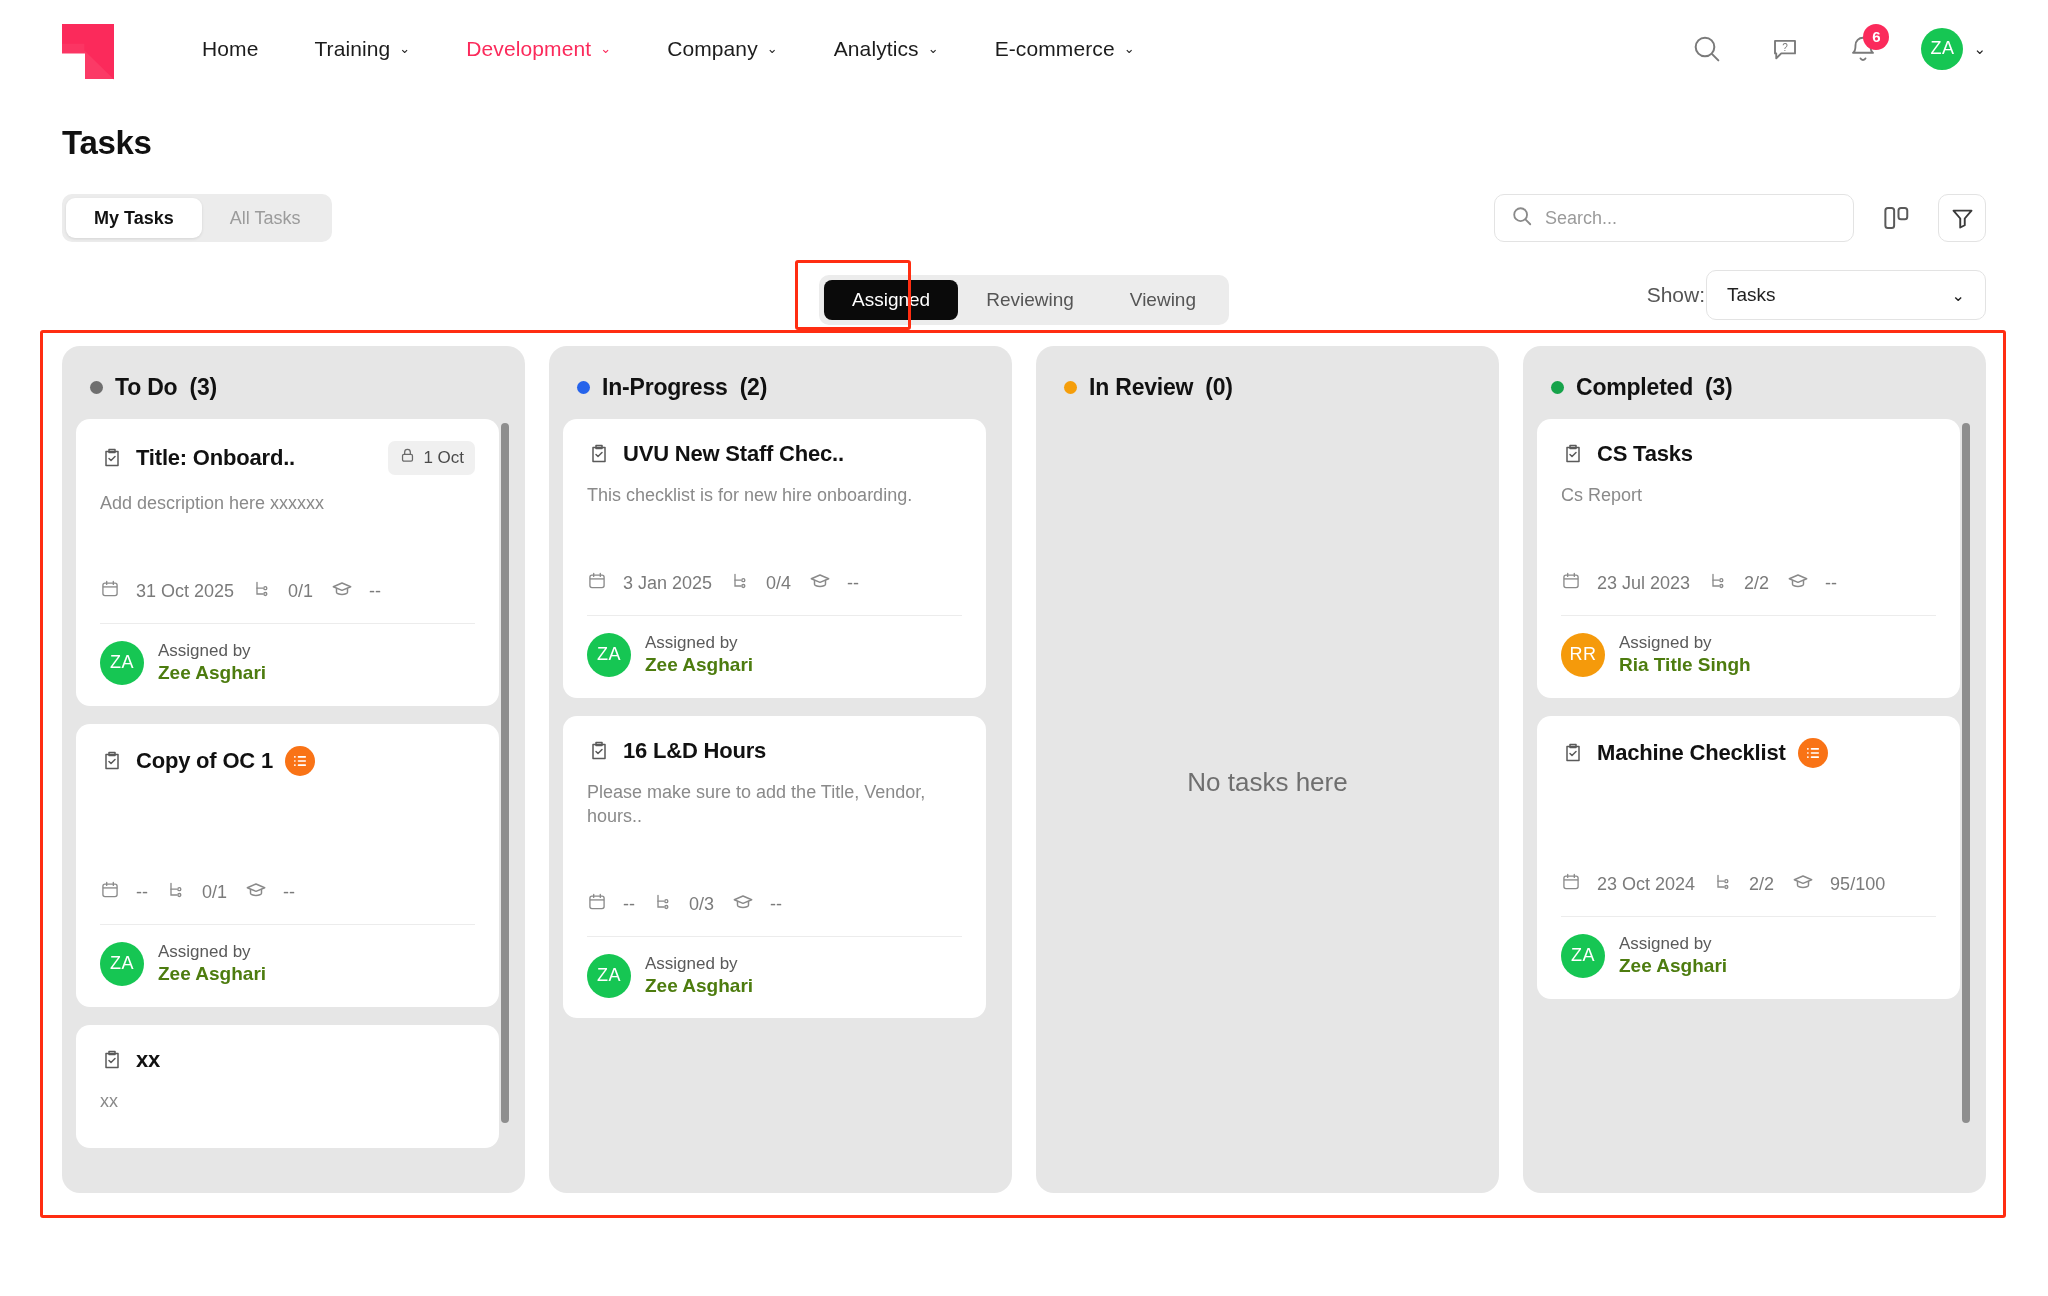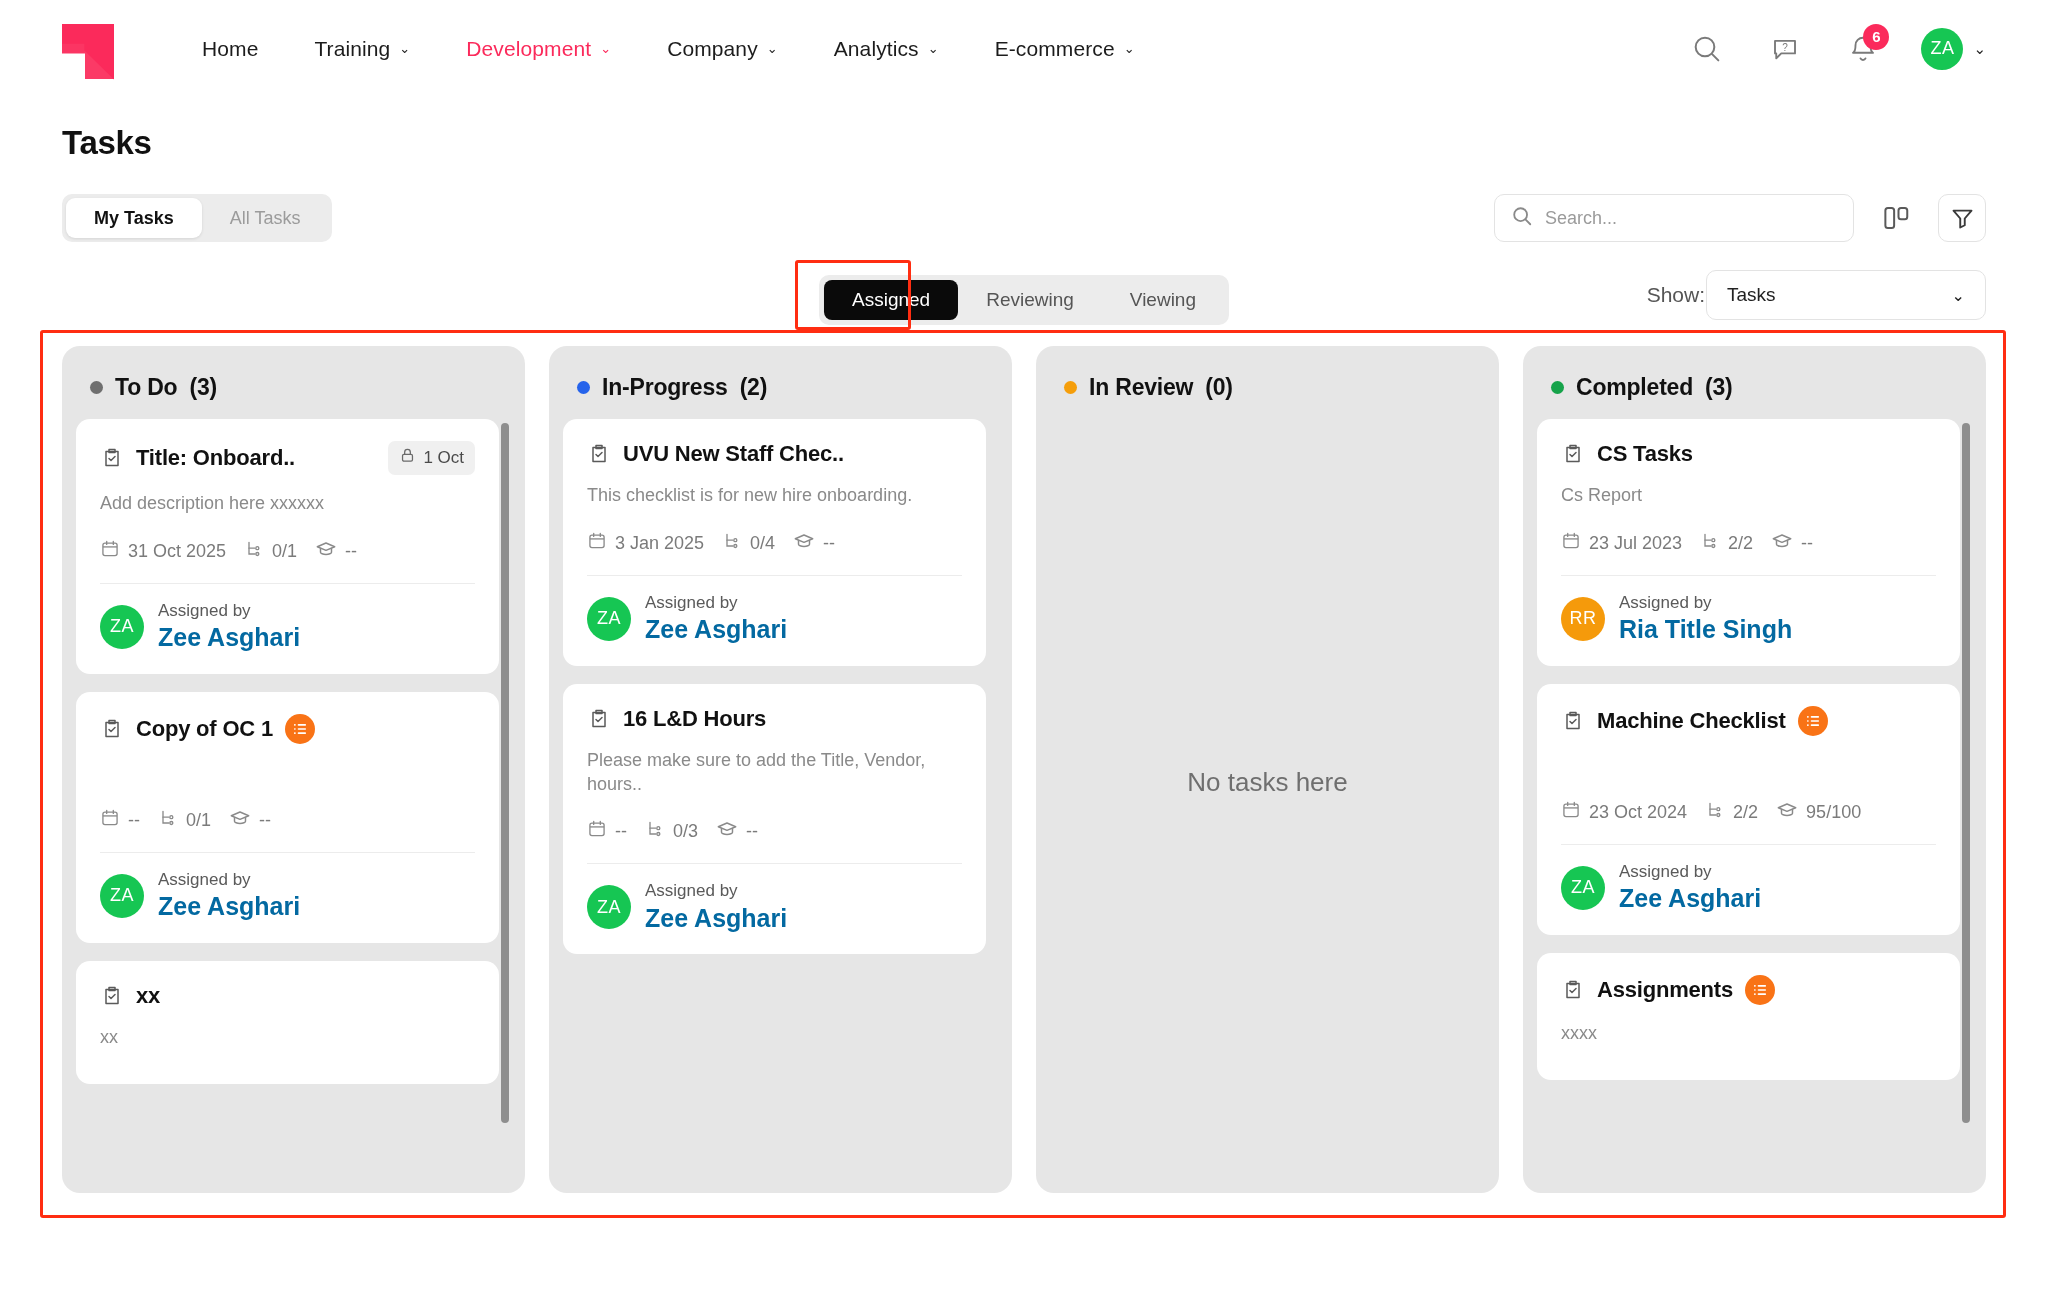--- a/index.html
+++ b/index.html
@@ -308,34 +308,34 @@
     line-height: 1.35;
     min-height: 25px;
   }
   .card-desc.empty { color: transparent; }
   .meta-row {
     margin-top: 22px;
     display: flex; align-items: center; gap: 18px;
     font-size: 18px; color: #7b7b7b;
     flex-wrap: nowrap;
   }
-  .meta-item { display: flex; align-items: center; gap: 8px; white-space: nowrap; }
+  .meta-item { display: flex; align-items: center; gap: 16px; white-space: nowrap; margin-top: 40px; }
   .divider { height: 1px; background: #ececec; margin-top: 18px; }
   .assign-row {
     margin-top: 16px;
     display: flex; align-items: center; gap: 14px;
   }
   .assign-av {
     width: 44px; height: 44px; border-radius: 50%;
     display: flex; align-items: center; justify-content: center;
     color: #fff; font-size: 18px; letter-spacing: .5px;
     flex: 0 0 auto;
   }
   .assign-by { font-size: 17px; color: #5a5a5a; line-height: 1.25; }
-  .assign-name { font-size: 25px; color: #0369a1; font-weight: 700; line-height: 1.3; }
+  .assign-name { font-size: 19px; color: #4d7c0f; font-weight: 700; line-height: 1.3; }
   .card.short { padding-bottom: 34px; }
 </style>
 </head>
 <body>
 
 <div class="topnav">
   <div class="logo">
     <div class="logo-a"></div>
     <div class="logo-b"></div>
     <div class="logo-c"></div>
@@ -789,43 +789,20 @@
                       </svg></span>
                     <span>95/100</span>
                   </span>
                 </div>
                 <div class="divider"></div>
                 <div class="assign-row">
                   <span class="assign-av" style="background:#16c653">ZA</span>
                   <span><span class="assign-by">Assigned by</span><div class="assign-name">Zee Asghari</div></span>
                 </div>
               </div>
-              <div class="card short">
-                <div class="card-title-row">
-                  <span class="clip-icon">
-                    <svg width="24" height="24" viewBox="0 0 24 24" fill="none" stroke="#5a5a5a" stroke-width="1.5">
-  <path d="M6 5.5h12v14H6z" stroke-linejoin="round"></path>
-  <path d="M9 3.5h6v3H9z" stroke-linejoin="round"></path>
-  <path d="M9 12.5l2 2 4-4" stroke-linecap="round" stroke-linejoin="round"></path>
-                    </svg>
-                  </span>
-                  <span class="card-title">Assignments</span>
-                  <span class="list-badge">
-                    <svg width="18" height="18" viewBox="0 0 24 24" fill="none" stroke="#fff" stroke-width="2.2" stroke-linecap="round">
-  <line x1="10" y1="6.5" x2="19" y2="6.5"></line>
-                      <line x1="10" y1="12" x2="19" y2="12"></line>
-                      <line x1="10" y1="17.5" x2="19" y2="17.5"></line>
-  <line x1="5" y1="6.5" x2="5.3" y2="6.5"></line>
-                      <line x1="5" y1="12" x2="5.3" y2="12"></line>
-                      <line x1="5" y1="17.5" x2="5.3" y2="17.5"></line>
-                    </svg>
-                  </span>
-                </div>
-                <div class="card-desc">xxxx</div>
-              </div>
             </div>
             <div class="scrollbar" style="height: 700px;"></div>
           </div>
         </div>
       </div>
   </div>
 
 </div>
 
 </body></html>

